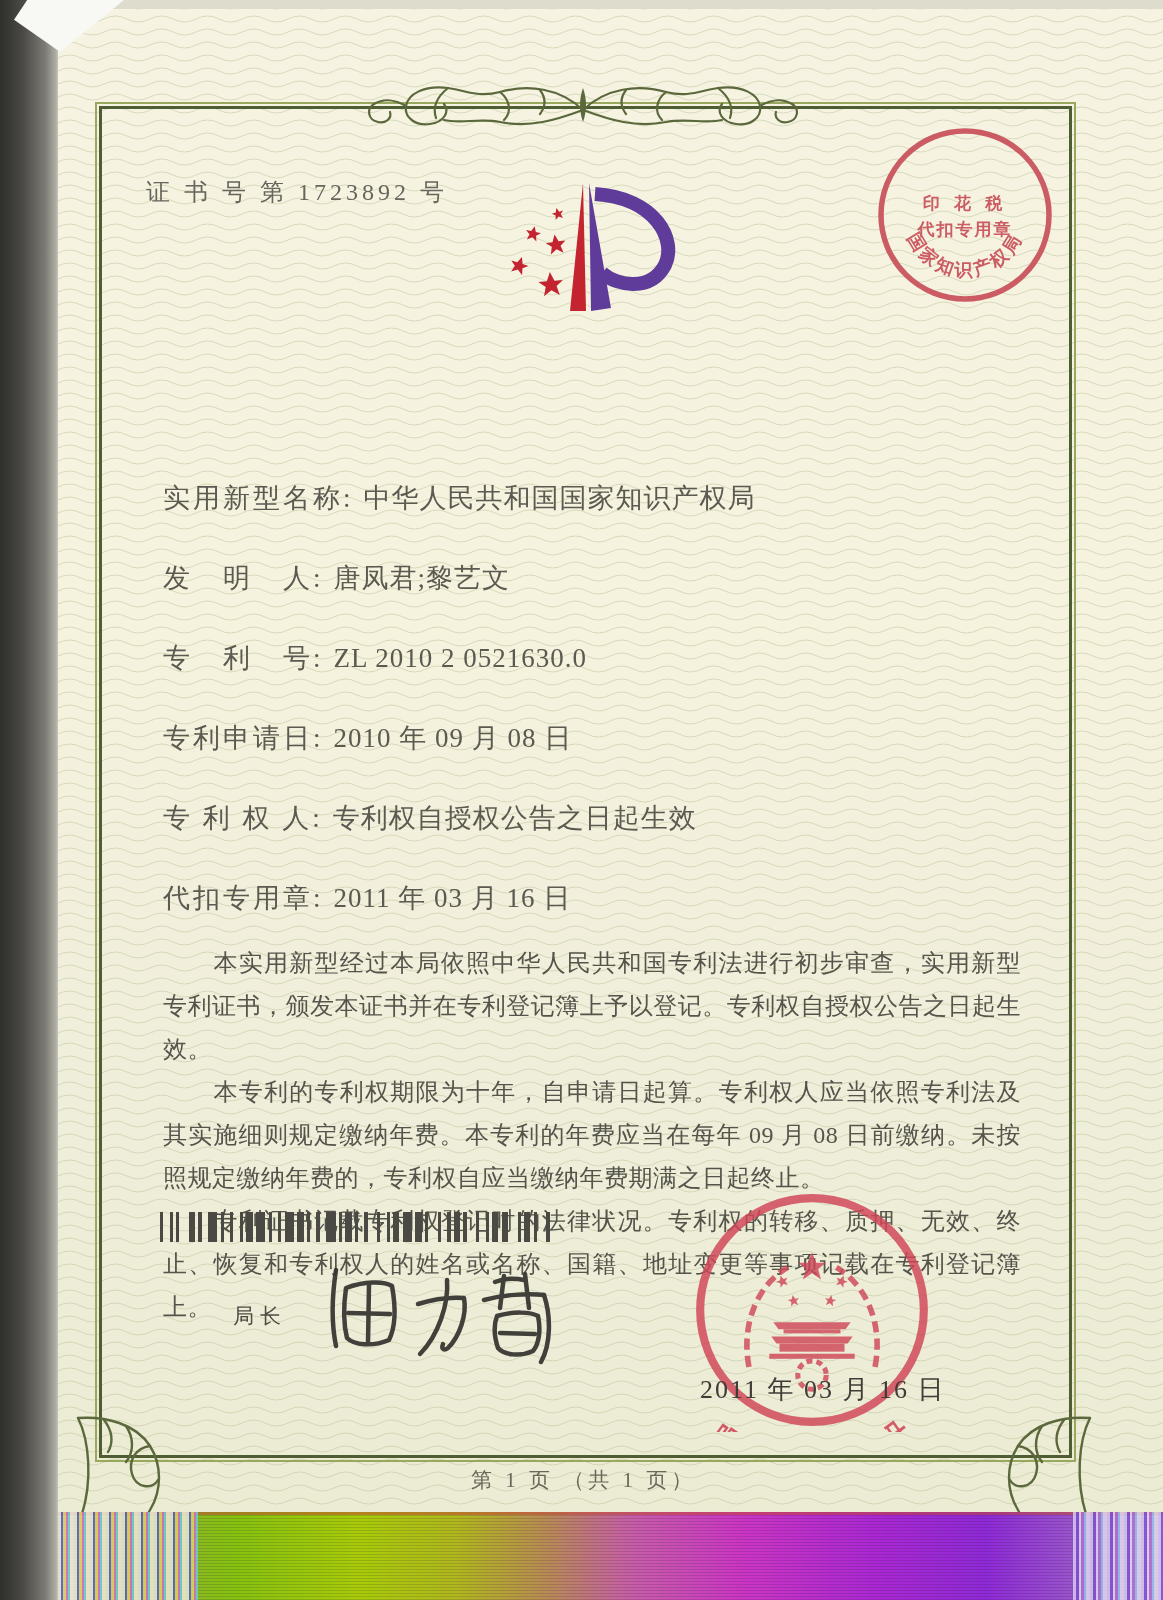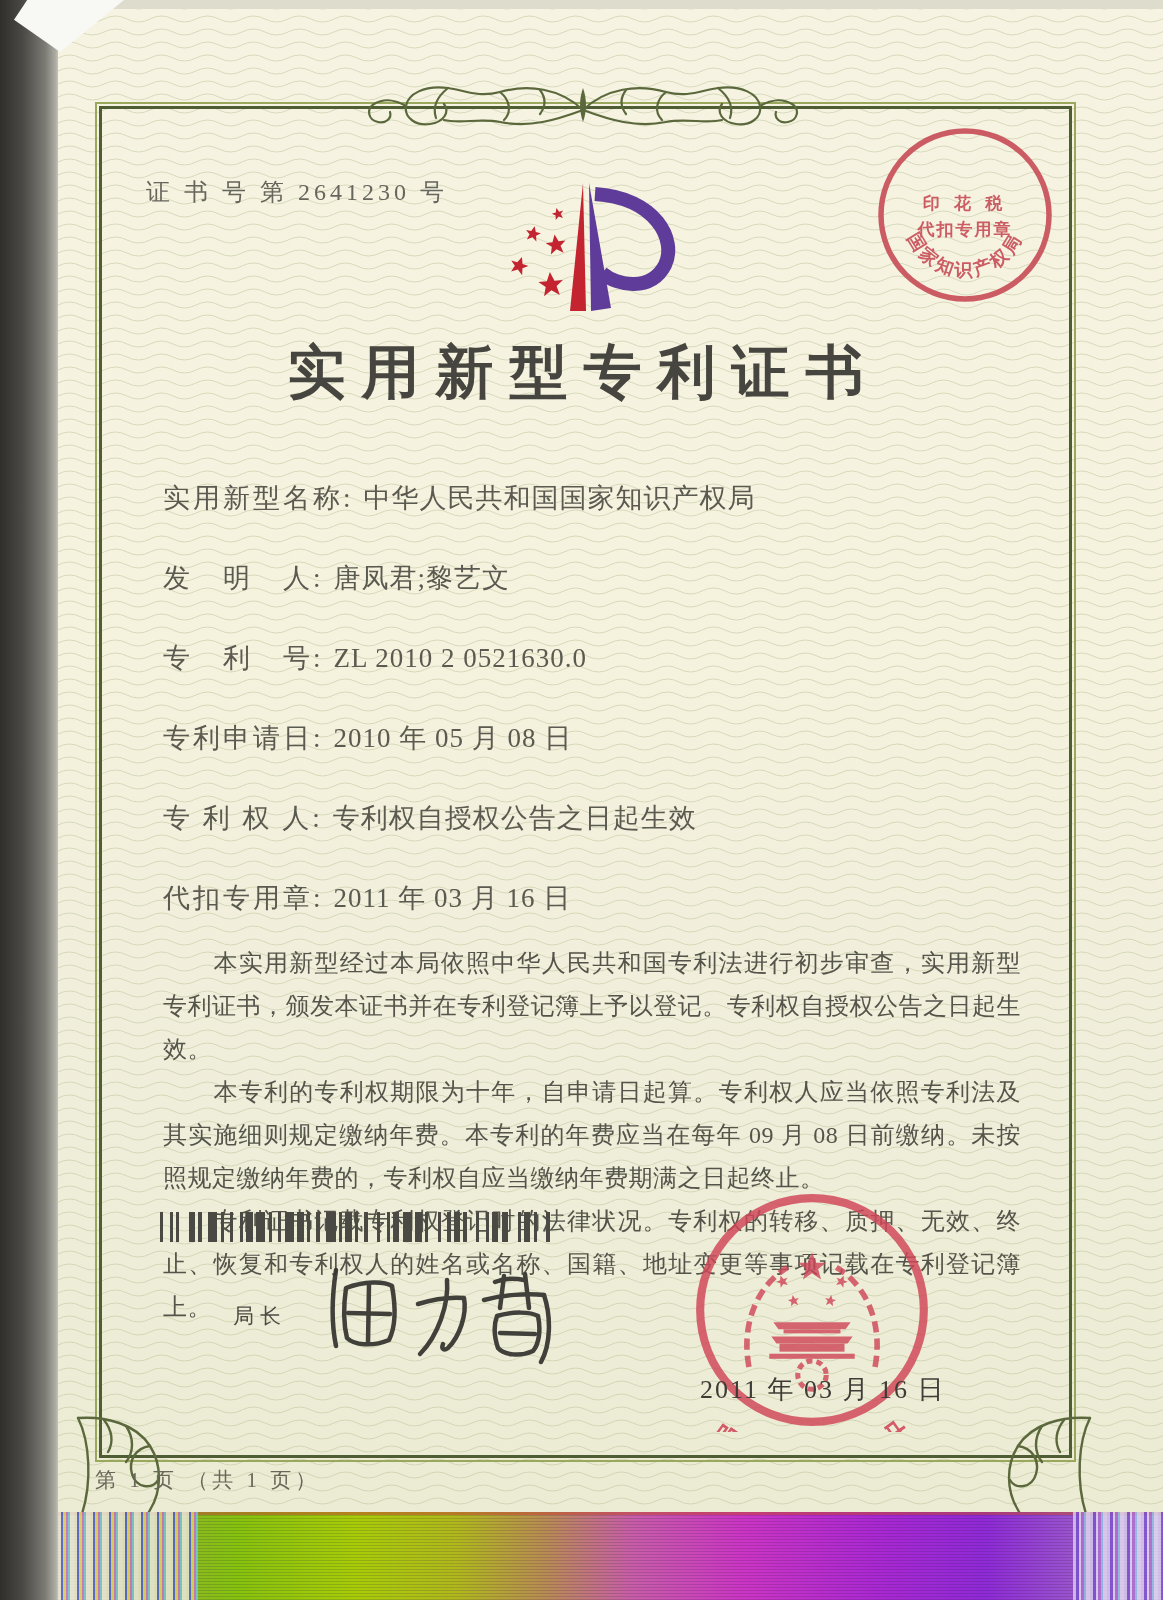--- a/index.html
+++ b/index.html
@@ -40,21 +40,21 @@
     overflow:hidden;z-index:5;}
   .bc-bar{background:#4a4944;}
   .bc-space{background:transparent;}
 
   .director-label{left:233px;top:1302px;font-size:21px;letter-spacing:6px;color:#4c4b44;z-index:5;}
   .signature{left:300px;top:1252px;z-index:5;}
 
   .main-seal{left:690px;top:1188px;z-index:5;opacity:.92;}
   .seal-date{left:700px;top:1372px;font-size:26px;letter-spacing:2px;color:#3e3c36;z-index:6;}
 
-  .footer{left:95px;width:977px;top:1466px;font-size:21px;
+  .footer{left:95px;width:977px;top:1466px;text-align:center;font-size:21px;
     letter-spacing:4px;color:#68685a;z-index:5;}
 
   .holo{left:58px;top:1512px;width:1105px;height:88px;z-index:5;
     border-top:3px solid rgba(190,70,50,.55);
     background:linear-gradient(90deg,#cdc7a4 0%,#8fae3c 6%,#86c20e 16%,#a8cc08 27%,
       #b0b81c 36%,#b88c52 44%,#c75da8 52%,#cb35c4 62%,#aa28d2 74%,#8e2ad6 84%,
       #9a55cc 92%,#b687d8 100%);}
   .holo::after{content:"";position:absolute;inset:0;
     background:repeating-linear-gradient(180deg,rgba(35,18,55,.16) 0 1px,transparent 1px 3px);}
   .holo-stripes-l{left:58px;top:1512px;width:140px;height:88px;z-index:5;opacity:.85;
@@ -114,21 +114,21 @@
   <svg class="abs ornament" style="left:948px;top:1398px" width="150" height="140" viewBox="0 0 150 140">
     <g stroke="#5b683c" fill="none" stroke-width="2.4" stroke-linecap="round" transform="translate(150,0) scale(-1,1)">
       <path d="M8,20 C36,18 66,26 80,48 C92,67 92,92 80,112 C72,125 76,136 90,138"></path>
       <path d="M8,20 C20,44 22,84 12,116"></path>
       <path d="M80,48 C66,50 58,62 62,76 C66,90 82,92 88,82"></path>
       <path d="M34,22 C42,32 44,44 38,54"></path>
       <path d="M56,28 C64,40 64,54 56,64"></path>
     </g>
   </svg>
 
-  <div class="abs cert-no">证 书 号 第 2641230 号</div>
+  <div class="abs cert-no">证 书 号 第 1723892 号</div>
 
   <svg class="abs logo" width="216" height="158" viewBox="0 0 216 158">
     <g fill="#c32430">
       <use href="#star5" transform="translate(82,44) scale(0.62) rotate(-15)"></use>
       <use href="#star5" transform="translate(57,64) scale(0.8) rotate(12)"></use>
       <use href="#star5" transform="translate(80,75) scale(1.05) rotate(-8)"></use>
       <use href="#star5" transform="translate(43,96) scale(0.95) rotate(18)"></use>
       <use href="#star5" transform="translate(75,115) scale(1.3) rotate(-5)"></use>
       <path d="M107,13 L94,141 L110,141 Z"></path>
     </g>
@@ -147,34 +147,33 @@
     <text font-size="19.5" fill="#c9505a" letter-spacing="4.5" font-weight="600">
       <textPath href="#taxTop" startOffset="50%" text-anchor="middle">北京市海淀区地方税务局</textPath>
     </text>
     <text font-size="18" fill="#c9505a" letter-spacing="3" font-weight="600">
       <textPath href="#taxBot" startOffset="50%" text-anchor="middle">国家知识产权局</textPath>
     </text>
     <text x="92" y="86" text-anchor="middle" font-size="17" letter-spacing="5" fill="#c9505a" font-weight="600">印 花 税</text>
     <text x="92" y="112" text-anchor="middle" font-size="17" letter-spacing="2" fill="#c9505a" font-weight="600">代扣专用章</text>
   </svg>
 
-  <div class="abs title">实用新型专利证书</div>
 
   <div class="abs fields">
     <div class="field-row">
       <span class="f-label">实用新型名称:</span><span class="f-value">中华人民共和国国家知识产权局</span>
     </div>
     <div class="field-row">
       <span class="f-label">发　明　人:</span><span class="f-value">唐凤君;黎艺文</span>
     </div>
     <div class="field-row">
       <span class="f-label">专　利　号:</span><span class="f-value">ZL 2010 2 0521630.0</span>
     </div>
     <div class="field-row">
-      <span class="f-label">专利申请日:</span><span class="f-value">2010 年 05 月 08 日</span>
+      <span class="f-label">专利申请日:</span><span class="f-value">2010 年 09 月 08 日</span>
     </div>
     <div class="field-row">
       <span class="f-label">专 利 权 人:</span><span class="f-value">专利权自授权公告之日起生效</span>
     </div>
     <div class="field-row">
       <span class="f-label">代扣专用章:</span><span class="f-value">2011 年 03 月 16 日</span>
     </div>
   </div>
 
   <div class="abs paras">

